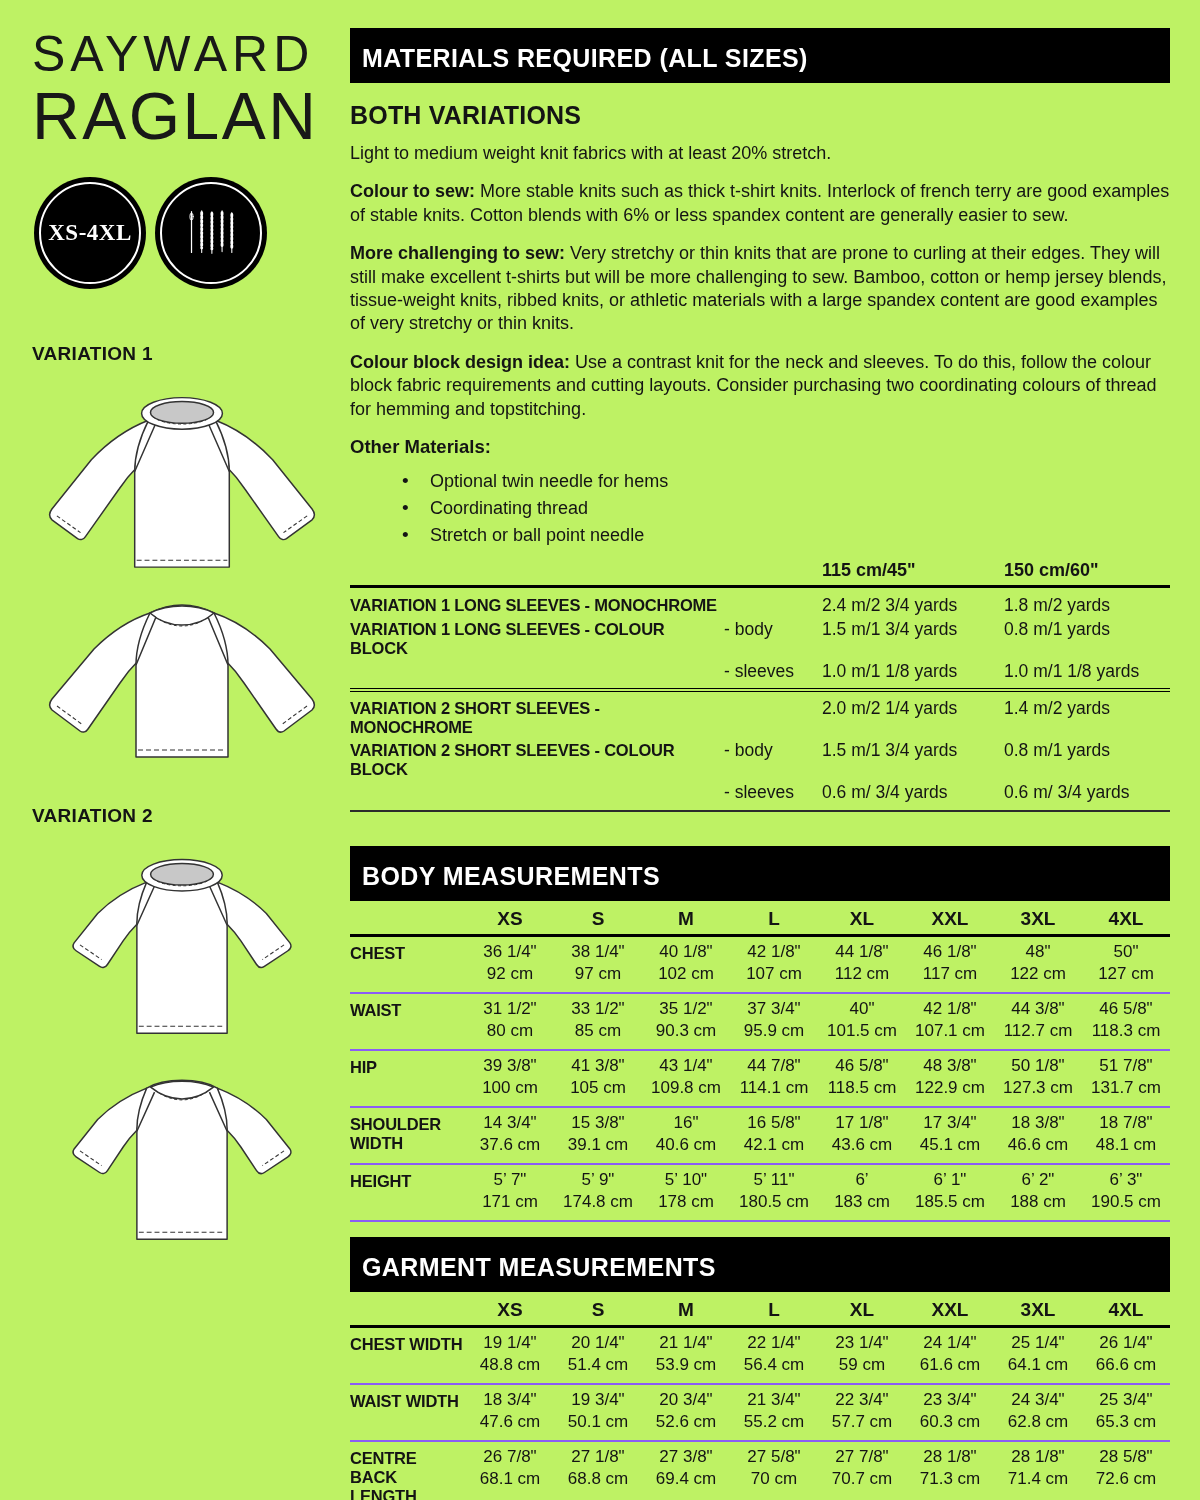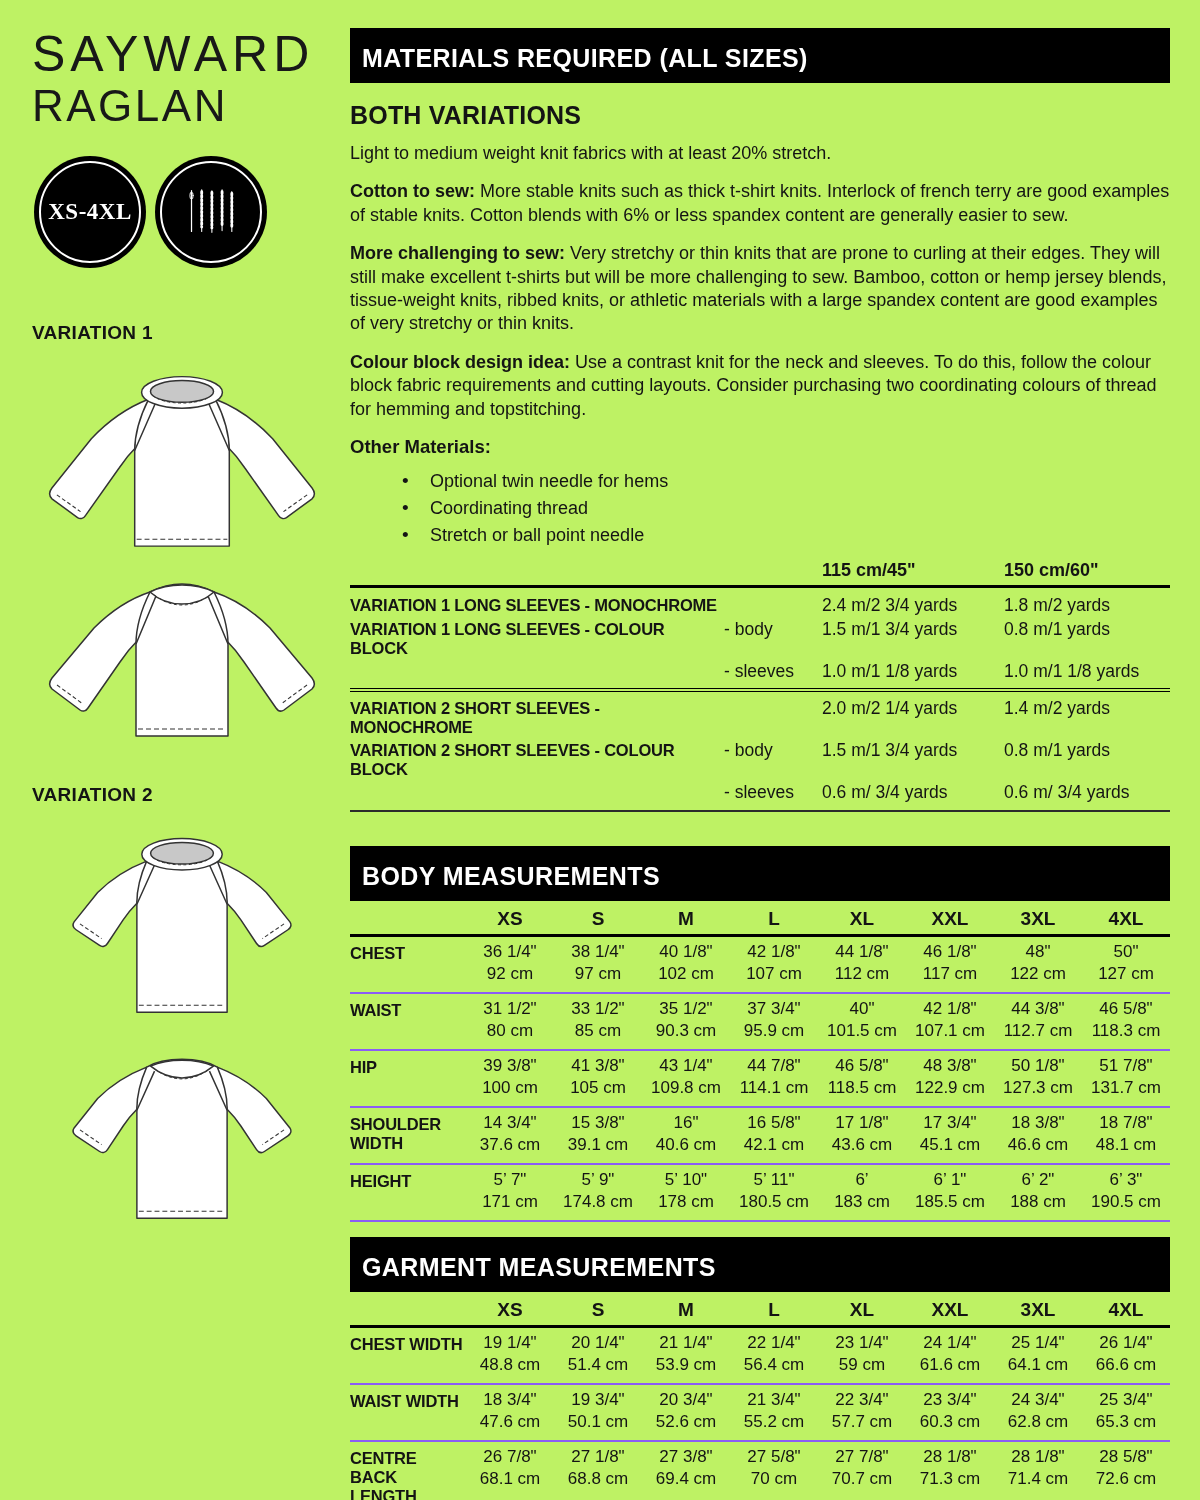--- a/index.html
+++ b/index.html
@@ -4,21 +4,21 @@
 <style>
   *{margin:0;padding:0;box-sizing:border-box;}
   html,body{background:#fff;}
   .page{width:1200px;height:1500px;background:#bef264;display:flex;padding:28px 30px 0 32px;
         font-family:"Liberation Sans",sans-serif;color:#141414;overflow:hidden;position:relative;}
   .left{width:318px;flex:none;}
   .right{flex:1;min-width:0;}
 
   
   .title1{font-size:50px;letter-spacing:5px;font-weight:400;line-height:1.05;color:#181818;white-space:nowrap;}
-  .title2{font-size:44px;letter-spacing:2.5px;font-weight:400;line-height:.95;margin-top:4px;color:#181818;white-space:nowrap;}
+  .title2{font-size:66px;letter-spacing:2.5px;font-weight:400;line-height:.95;margin-top:4px;color:#181818;white-space:nowrap;}
   .badges{display:flex;gap:9px;margin:30px 0 0 2px;}
   .badge{width:112px;height:112px;background:#000;border-radius:50%;position:relative;
          display:flex;align-items:center;justify-content:center;}
   .badge::after{content:"";position:absolute;inset:5px;border:2.5px solid #fff;border-radius:50%;}
   .badge-text{color:#fff;font-family:"Liberation Serif",serif;font-weight:bold;font-size:23px;letter-spacing:.5px;}
   .var-label{font-weight:bold;font-size:19px;letter-spacing:.3px;margin:54px 0 8px;}
   .var-label.v2{margin-top:40px;}
   .shirt{display:block;margin-top:4px;}
 
   
@@ -155,21 +155,21 @@
         <line x1="254" y1="108" x2="232" y2="123" stroke-width="1.1" stroke-dasharray="4 2.5"></line>
       </g>
     </svg>
   </div>
 
   <div class="right">
     <div class="bar">MATERIALS REQUIRED (ALL SIZES)</div>
     <div class="subhead">BOTH VARIATIONS</div>
 
     <p class="para"><span>Light to medium weight knit fabrics with at least 20% stretch.</span></p>
-    <p class="para"><b>Cotton to sew:</b><span> More stable knits such as thick t-shirt knits. Interlock of french terry are good examples of stable knits. Cotton blends with 6% or less spandex content are generally easier to sew.</span></p>
+    <p class="para"><b>Colour to sew:</b><span> More stable knits such as thick t-shirt knits. Interlock of french terry are good examples of stable knits. Cotton blends with 6% or less spandex content are generally easier to sew.</span></p>
     <p class="para"><b>More challenging to sew:</b><span> Very stretchy or thin knits that are prone to curling at their edges. They will still make excellent t-shirts but will be more challenging to sew. Bamboo, cotton or hemp jersey blends, tissue-weight knits, ribbed knits, or athletic materials with a large spandex content are good examples of very stretchy or thin knits.</span></p>
     <p class="para"><b>Colour block design idea:</b><span> Use a contrast knit for the neck and sleeves. To do this, follow the colour block fabric requirements and cutting layouts. Consider purchasing two coordinating colours of thread for hemming and topstitching.</span></p>
 
     <div class="other-head">Other Materials:</div>
     <ul class="bullets">
       <li>Optional twin needle for hems</li>
       <li>Coordinating thread</li>
       <li>Stretch or ball point needle</li>
     </ul>
 

